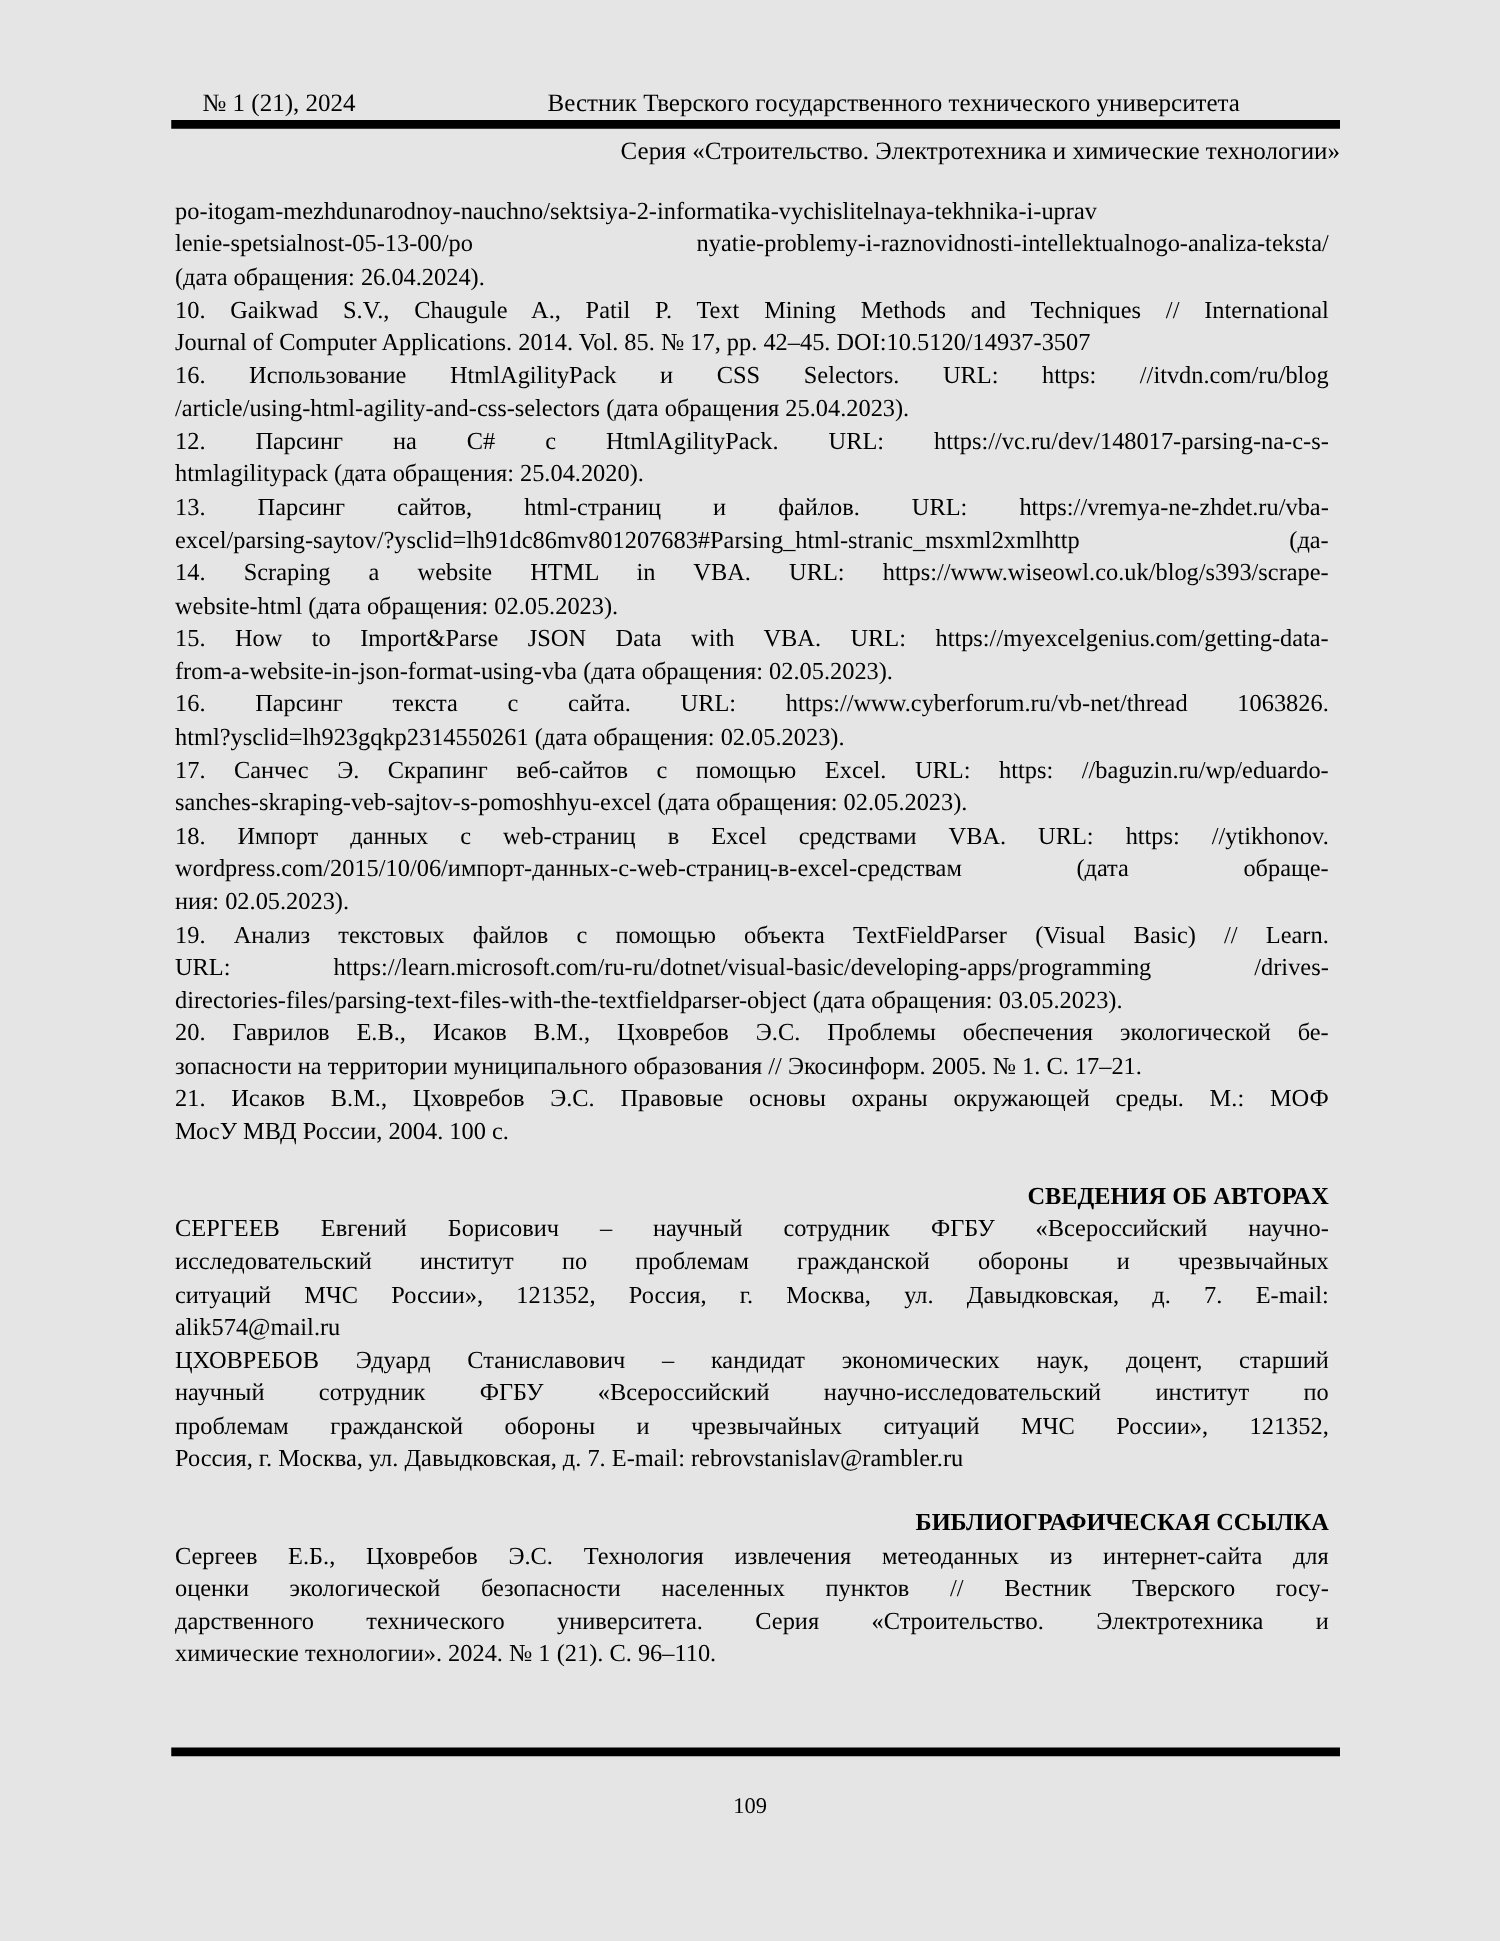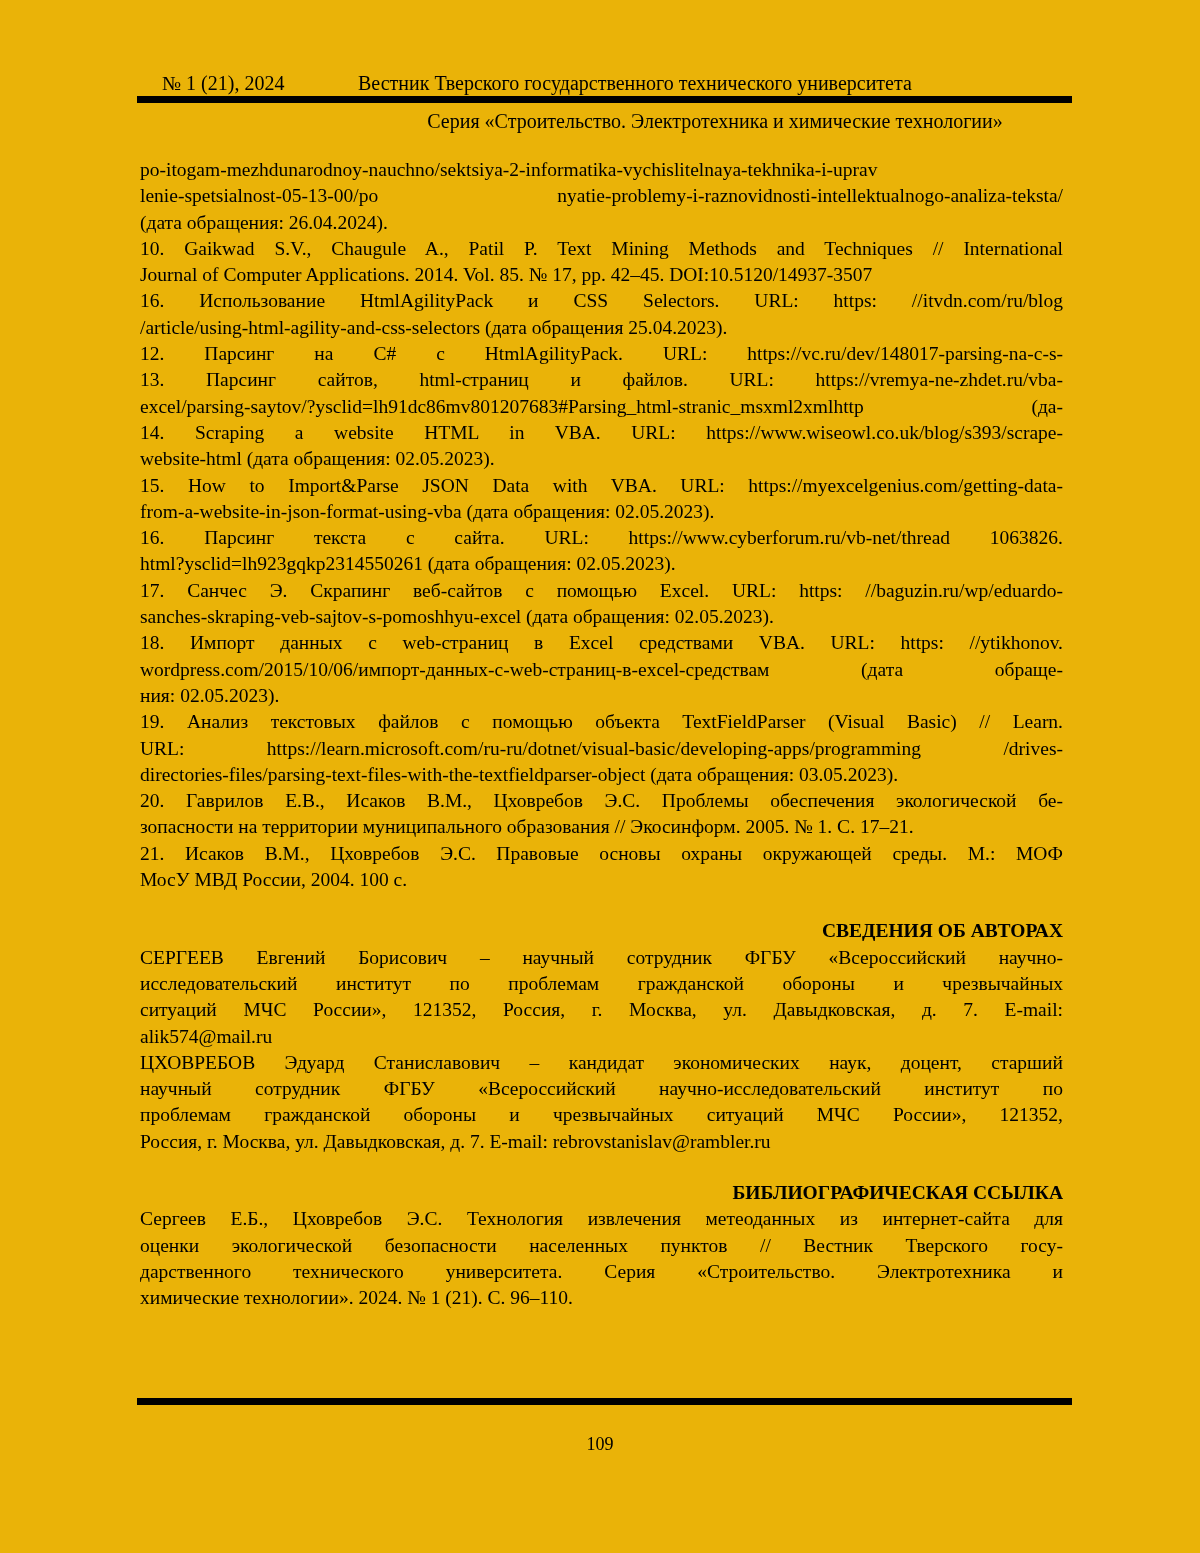--- a/index.html
+++ b/index.html
@@ -1,58 +1,58 @@
 <!DOCTYPE html>
 <html lang="ru"><head>
 <meta charset="utf-8">
 <style>
   html, body { margin: 0; padding: 0; background: #ffffff; }
   .page {
     position: relative;
     width: 1200px;
     height: 1553px;
-    background: #eab308;
+    background: #e5e5e5;
     color: #000000;
     font-family: "Liberation Serif", "DejaVu Serif", serif;
     overflow: hidden;
   }
 
   
   .issue {
     position: absolute;
     left: 162px;
     top: 71px;
     font-size: 20px;
     line-height: 24px;
     white-space: nowrap;
   }
   .journal-title {
     position: absolute;
     left: 358px;
     top: 71px;
     width: 714px;
-    text-align: left;
+    text-align: center;
     font-size: 20px;
     line-height: 24px;
     white-space: nowrap;
   }
   .header-rule {
     position: absolute;
     left: 137px;
     top: 96px;
     width: 935px;
     height: 7px;
     background: #000000;
   }
   .series-subtitle {
     position: absolute;
     left: 358px;
     top: 109px;
     width: 714px;
-    text-align: center;
+    text-align: right;
     font-size: 20px;
     line-height: 24px;
     white-space: nowrap;
   }
 
   
   .body-col {
     position: absolute;
     left: 140px;
     top: 157px;
@@ -115,20 +115,21 @@
       <div class="para">
         <div class="ln"><span>10. Gaikwad S.V., Chaugule A., Patil P. Text Mining Methods and Techniques // </span><span class="it">International</span></div>
         <div class="ln end"><span class="it">Journal of Computer Applications</span><span>. 2014. Vol. 85. № 17, pp. 42–45. DOI:10.5120/14937-3507</span></div>
       </div>
       <div class="para">
         <div class="ln"><span>16. Использование HtmlAgilityPack и CSS Selectors. URL: https: //itvdn.com/ru/blog</span></div>
         <div class="ln end"><span>/article/using-html-agility-and-css-selectors (дата обращения 25.04.2023).</span></div>
       </div>
       <div class="para">
         <div class="ln"><span>12. Парсинг на C# с HtmlAgilityPack. URL: https://vc.ru/dev/148017-parsing-na-c-s-</span></div>
+        <div class="ln end"><span>htmlagilitypack (дата обращения: 25.04.2020).</span></div>
       </div>
       <div class="para">
         <div class="ln"><span>13. Парсинг сайтов, html-страниц и файлов. URL: https://vremya-ne-zhdet.ru/vba-</span></div>
         <div class="ln"><span>excel/parsing-saytov/?ysclid=lh91dc86mv801207683#Parsing_html-stranic_msxml2xmlhttp (да-</span></div>
       </div>
       <div class="para">
         <div class="ln"><span>14. Scraping a website HTML in VBA. URL: https://www.wiseowl.co.uk/blog/s393/scrape-</span></div>
         <div class="ln end"><span>website-html (дата обращения: 02.05.2023).</span></div>
       </div>
       <div class="para">

